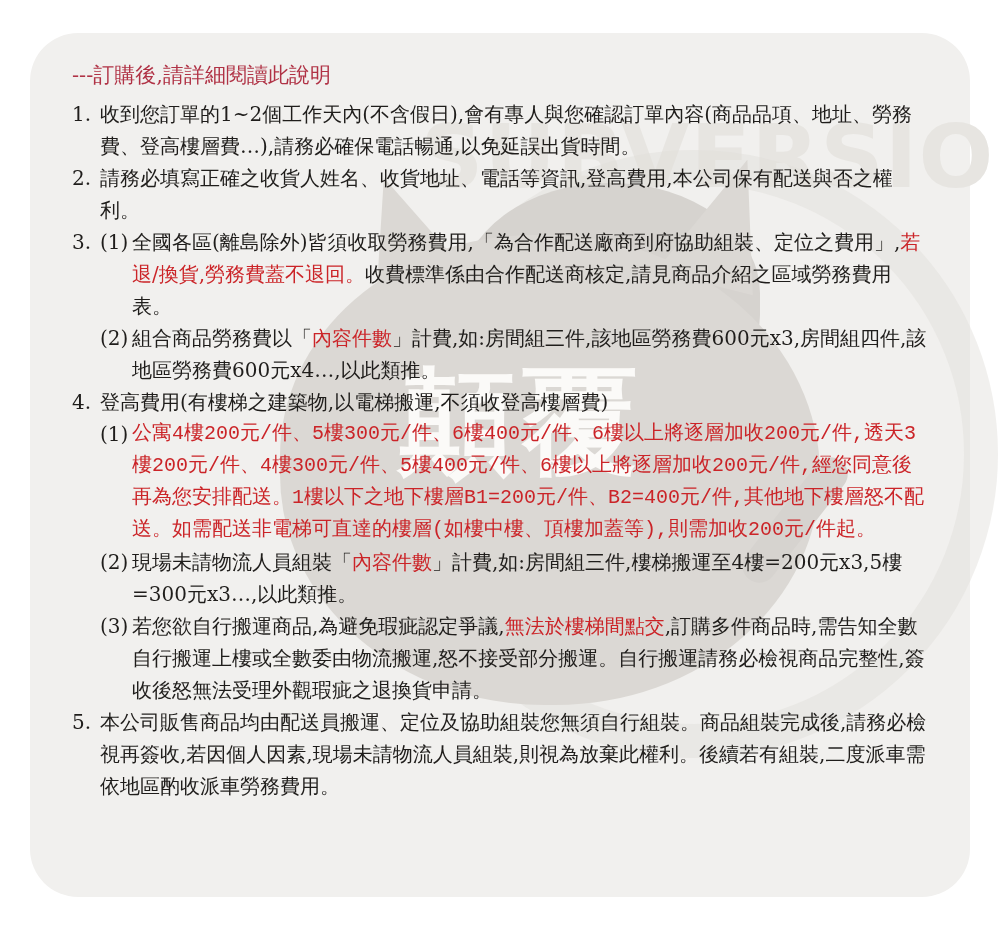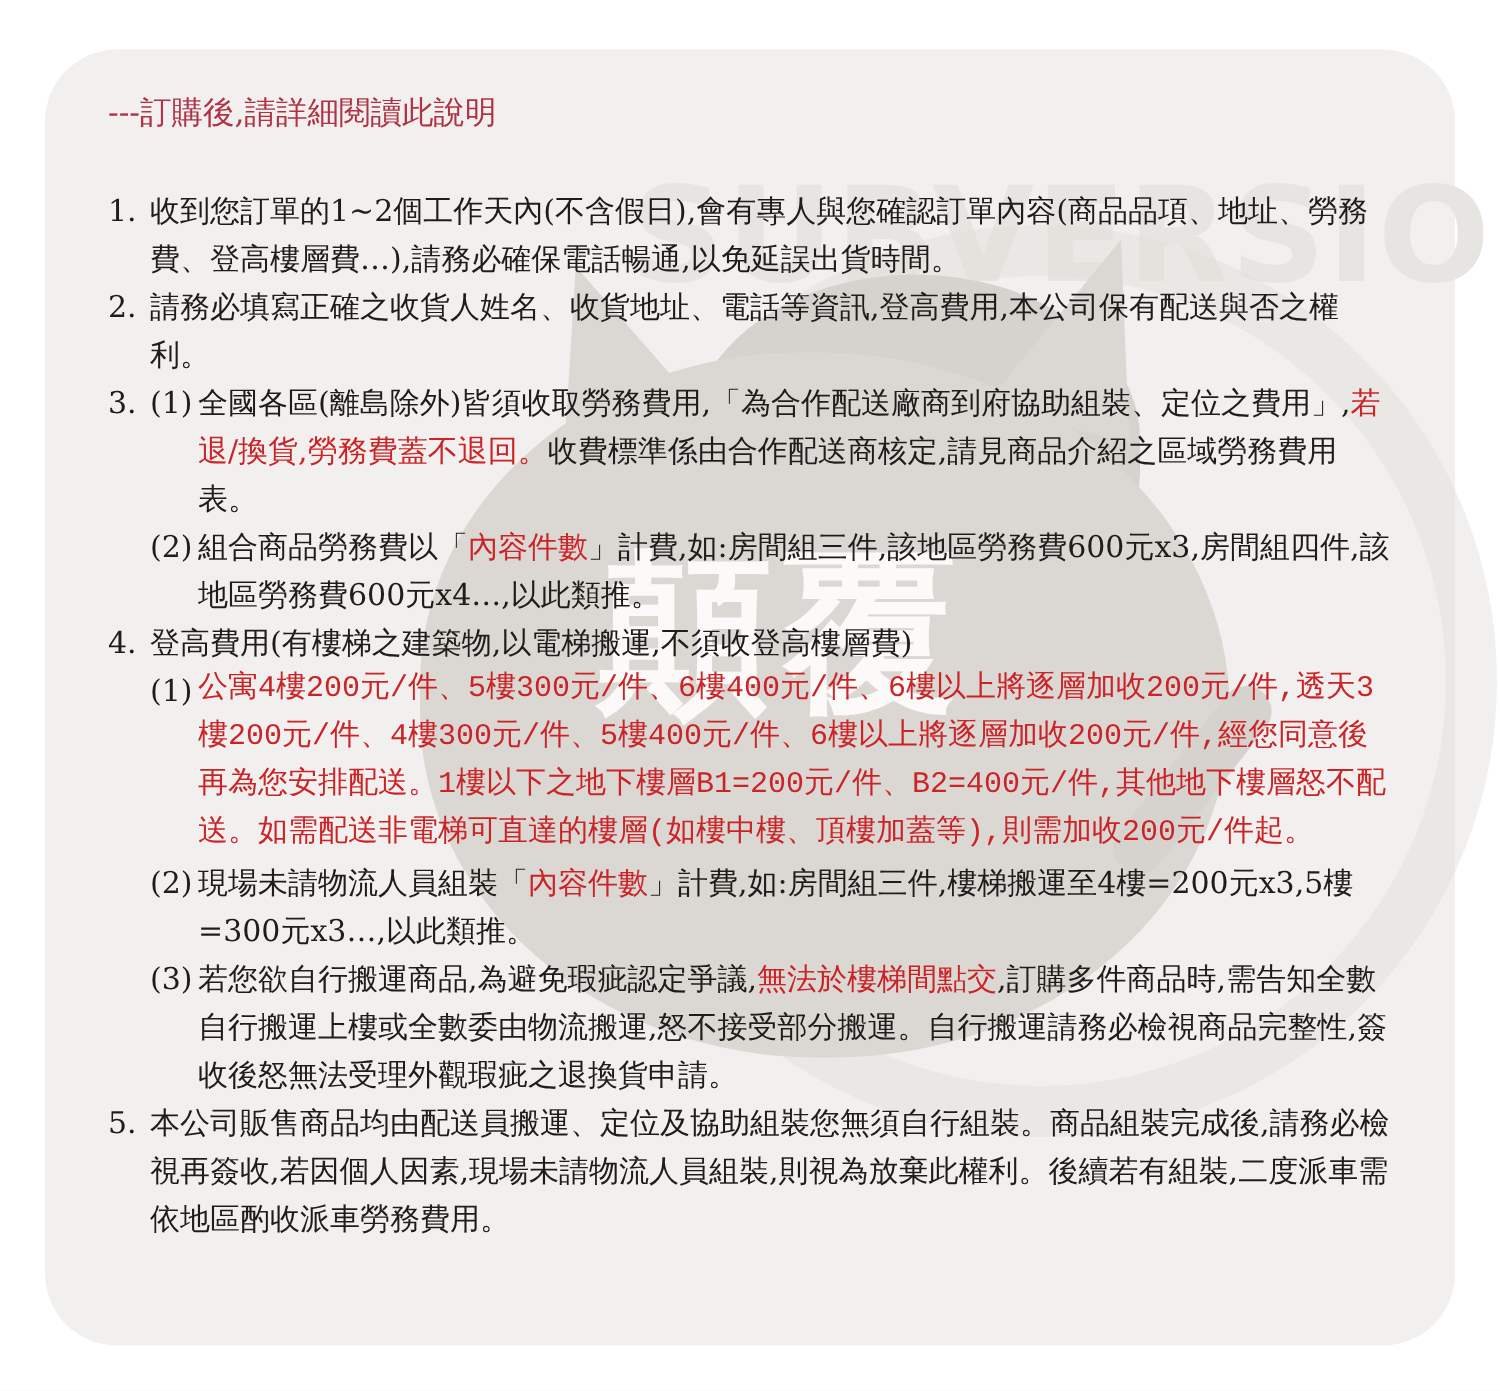--- a/index.html
+++ b/index.html
@@ -55,21 +55,21 @@
   }
   .wm-zh-top    { left: 368px; top: 312px; font-size: 116px; }
   .wm-zh-bottom { left: 368px; top: 492px; font-size: 112px; }
   
   .content {
     position: absolute; z-index: 2;
     left: 0; top: 0; width: 940px;
     padding: 26px 40px 0 42px; box-sizing: border-box;
     color: #1f1d1b; font-size: 20px; line-height: 32px;
   }
-  .hdr { color: #b03245; font-size: 21px; line-height: 33px; margin-bottom: 32px; }
+  .hdr { color: #b03245; font-size: 21px; line-height: 33px; margin-bottom: 6px; }
   .hdr .h2 { padding-left: 12px; }
   .item  { display: flex; }
   .inum  { flex: none; width: 28px; }
   .ibody { flex: 1; min-width: 0; }
   .sub   { display: flex; }
   .sl    { flex: none; width: 32px; }
   .sb    { flex: 1; min-width: 0; }
   .red   { color: #cb2428; }
   .redblock { color: #cb2428; font-family: Liberation Mono, monospace; }
 </style>

